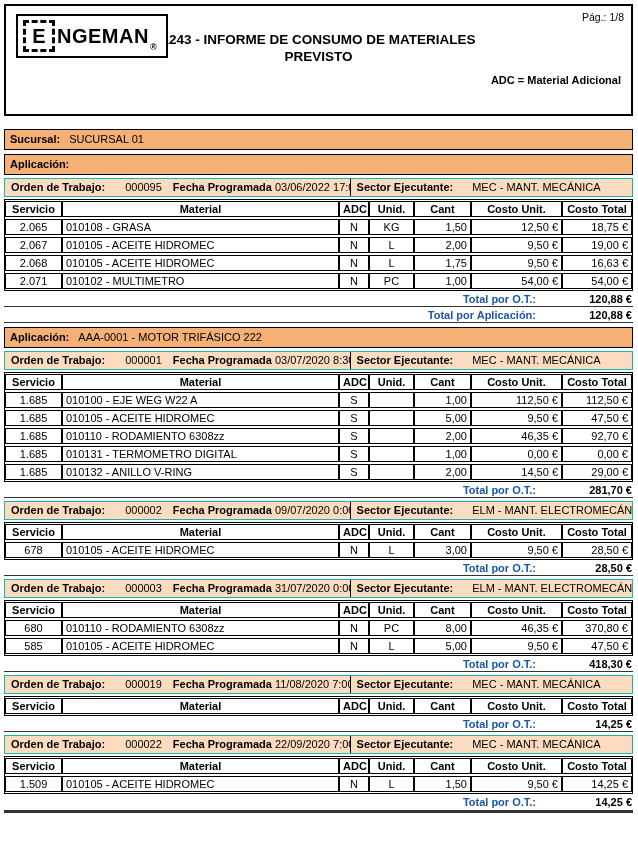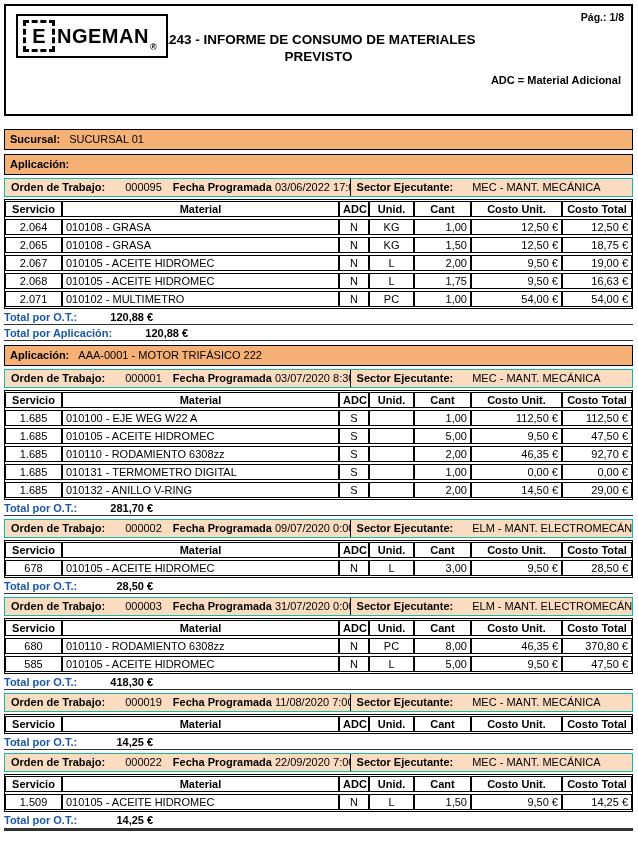--- a/index.html
+++ b/index.html
@@ -6,21 +6,21 @@
   body{
     width:638px;height:858px;overflow:hidden;
     font-family:"Liberation Sans","DejaVu Sans",sans-serif;
     font-size:11px;color:#000;
   }
   .page{padding:4px 5px 0 4px;}
   .b{font-weight:bold;}
 
   
   .header-box{border:2px solid #000;height:108px;position:relative;box-sizing:content-box;}
-  .pagination{position:absolute;top:5px;right:7px;font-weight:bold;font-size:10.5px;}
+  .pagination{position:absolute;top:5px;right:7px;font-weight:normal;font-size:10.5px;}
   .logo{position:absolute;top:8px;left:10px;border:2px solid #000;padding:4px 9px 4px 5px;display:flex;align-items:center;background:#fff;}
   .logo-e{display:inline-flex;align-items:center;justify-content:center;width:26px;height:26px;border:3px dashed #000;font-size:20px;font-weight:bold;margin-right:2px;}
   .logo-text{font-size:20px;font-weight:bold;letter-spacing:.5px;}
   .logo-reg{font-size:9px;font-weight:bold;align-self:flex-end;margin-left:1px;}
   .title{margin-top:25px;text-align:center;font-weight:bold;font-size:13.5px;line-height:1.28;}
   .legend{margin-top:8px;text-align:right;font-weight:bold;font-size:11px;padding-right:10px;}
 
   
   .band{border:1px solid #000;display:flex;align-items:center;padding:2px 5px;line-height:15px;}
   .band .b{margin-right:9px;}
@@ -41,21 +41,21 @@
   .tbl-wrap{margin-top:2px;border:1px solid #000;}
   table.mat{width:100%;border-collapse:separate;border-spacing:0 2px;table-layout:fixed;margin:-1px 0;}
   table.mat td{border:1px solid #000;height:14px;padding:0 3px;overflow:hidden;white-space:nowrap;font-size:11px;background:#fff;}
   tr.hdr td{font-weight:bold;text-align:center;}
   td.c0{text-align:center;}
   td.c1{text-align:left;}
   td.c2,td.c3{text-align:center;}
   td.c4,td.c5,td.c6{text-align:right;}
 
   
-  .total-row{display:flex;align-items:center;padding:2px 1px 1px 0;border-bottom:1px solid #333;}
+  .total-row{display:flex;justify-content:flex-end;align-items:center;padding:2px 1px 1px 0;border-bottom:1px solid #333;gap:20px;}
   .total-label{color:var(--total-blue,#1B57A8);font-weight:bold;}
   .total-value{width:76px;text-align:right;font-weight:bold;}
   .total-row.final{border-bottom:3px solid #333;padding-bottom:2px;}
 </style>
 </head>
 <body>
 
 <div class="page">
 
   <div class="header-box">
@@ -109,29 +109,20 @@
             <tr class="hdr">
               <td class="c0">Servicio</td>
               <td class="c1">Material</td>
               <td class="c2">ADC</td>
               <td class="c3">Unid.</td>
               <td class="c4">Cant</td>
               <td class="c5">Costo Unit.</td>
               <td class="c6">Costo Total</td>
             </tr>
             <tr>
-              <td class="c0">2.064</td>
-              <td class="c1">010108 - GRASA</td>
-              <td class="c2">N</td>
-              <td class="c3">KG</td>
-              <td class="c4">1,00</td>
-              <td class="c5">12,50 €</td>
-              <td class="c6">12,50 €</td>
-            </tr>
-            <tr>
               <td class="c0">2.065</td>
               <td class="c1">010108 - GRASA</td>
               <td class="c2">N</td>
               <td class="c3">KG</td>
               <td class="c4">1,50</td>
               <td class="c5">12,50 €</td>
               <td class="c6">18,75 €</td>
             </tr>
             <tr>
               <td class="c0">2.067</td>

